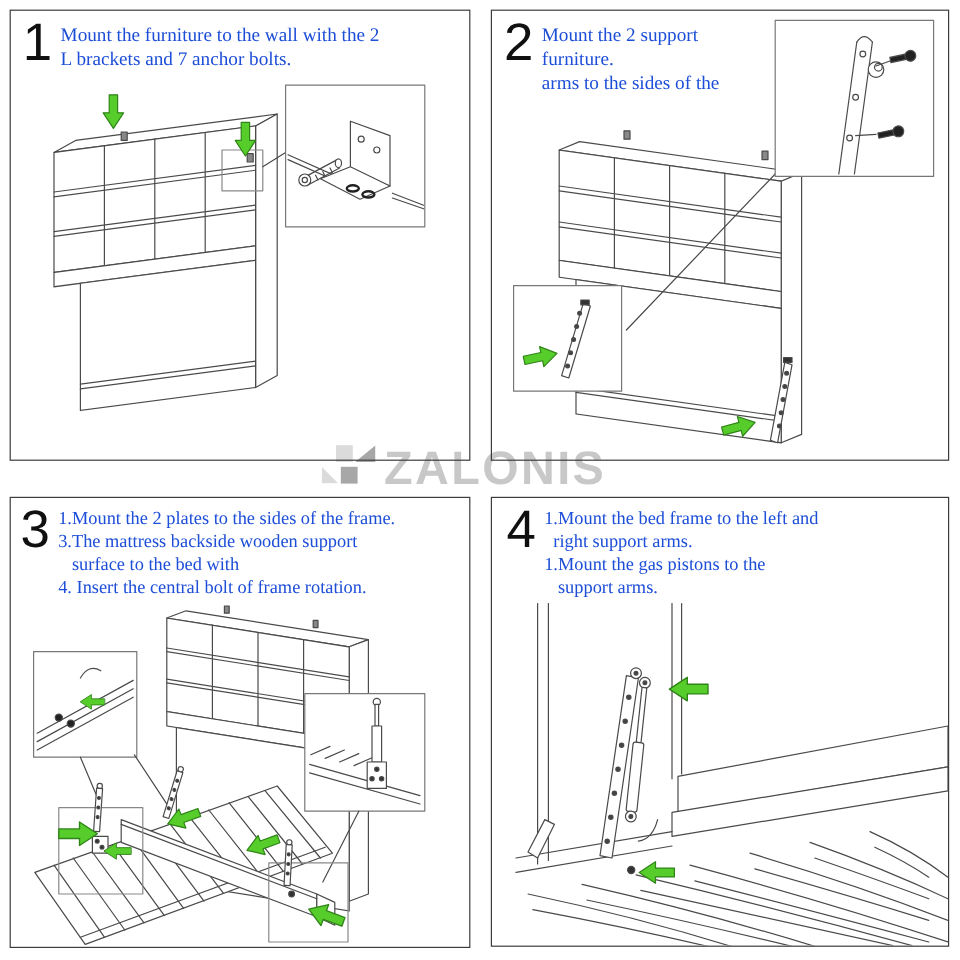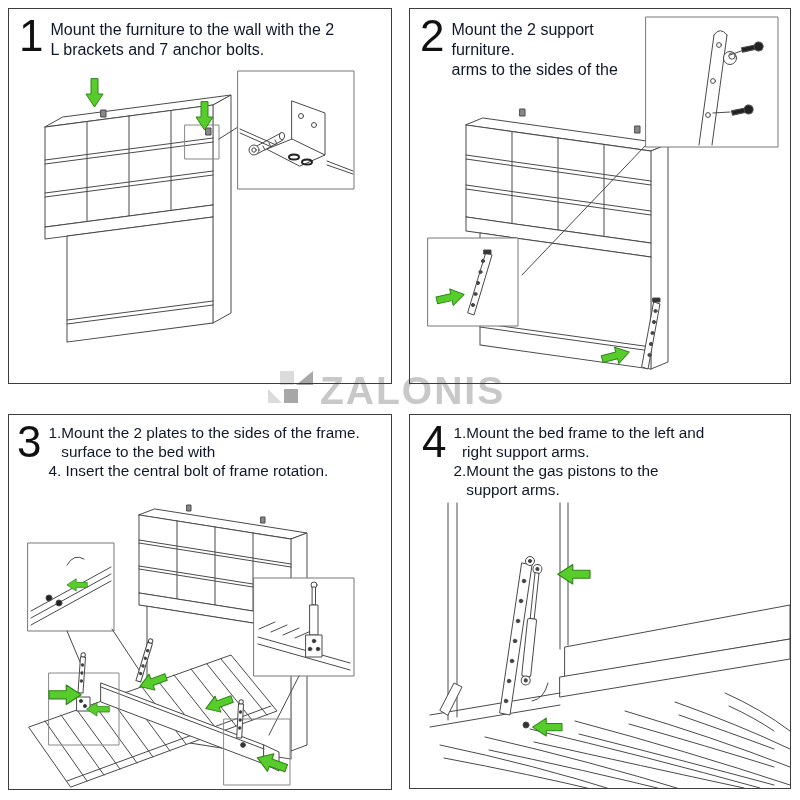--- a/index.html
+++ b/index.html
@@ -8,21 +8,21 @@
     font-family:"Liberation Sans", sans-serif; overflow:hidden;
   }
   .panel { position:absolute; border:1.5px solid #3d3d3d; background:transparent; z-index:1; }
   #panel1 { left:8px;  top:8px;   width:382px; height:374px; }
   #panel2 { left:409px; top:8px;  width:380px; height:374px; }
   #panel3 { left:8px;  top:414px; width:382px; height:374px; }
   #panel4 { left:409px; top:414px; width:380px; height:373px; }
 
   .head { position:absolute; top:6px; left:10px; display:flex; gap:7px; z-index:3; }
   .num  { font-size:44px; line-height:0.95; color:#101010; font-weight:400; }
-  .lines { font-size:16px; line-height:1.26; color:#0f172a; padding-top:5px; }
+  .lines { font-size:16px; line-height:1.26; color:#1d4ed8; padding-top:5px;font-family:Liberation Serif, serif; }
   .lines div { white-space:pre; }
   #panel3 .lines, #panel4 .lines { font-size:15.3px; line-height:1.24; padding-top:3px; }
 
   .illus { position:absolute; left:0; top:0; width:100%; height:100%; pointer-events:none; }
   .ln { stroke:#4a4a4a; stroke-width:1; fill:none; stroke-linejoin:round; stroke-linecap:round; }
 
   
   .watermark { position:absolute; left:268px; top:369px; z-index:0; opacity:0.9; }
   .wm-logo { position:absolute; left:0; top:2px; width:50px; height:46px; }
   .wm-logo .p1 { position:absolute; left:12px; top:0; width:14px; height:14px; background:#d8d8d8; }
@@ -200,20 +200,21 @@
       </g>
     </g>
   </svg>
 </div>
 
 <div class="panel" id="panel3">
   <div class="head" style="left:8px;">
     <div class="num">3</div>
     <div class="lines">
       <div>1.Mount the 2 plates to the sides of the frame.</div>
+      <div>3.The mattress backside wooden support</div>
       <div>   surface to the bed with</div>
       <div>4. Insert the central bolt of frame rotation.</div>
     </div>
   </div>
   <svg class="illus" viewBox="0 0 382 374">
     <g class="ln">
 
       <g>
         <polygon points="130,100 282,124 298,118 146,94" fill="#fff"></polygon>
         <polygon points="282,124 298,118 298,330 282,336" fill="#fff"></polygon>
@@ -331,21 +332,21 @@
     </g>
   </svg>
 </div>
 
 <div class="panel" id="panel4">
   <div class="head" style="left:12px;">
     <div class="num">4</div>
     <div class="lines">
       <div>1.Mount the bed frame to the left and</div>
       <div>  right support arms.</div>
-      <div>2.Mount the gas pistons to the</div>
+      <div>1.Mount the gas pistons to the</div>
       <div>   support arms.</div>
     </div>
   </div>
   <svg class="illus" viewBox="0 0 380 373">
     <g class="ln">
 
       <g>
         <line x1="38" y1="88" x2="38" y2="305"></line>
           <line x1="47" y1="88" x2="47" y2="302"></line>
         <line x1="150" y1="88" x2="150" y2="234"></line>

